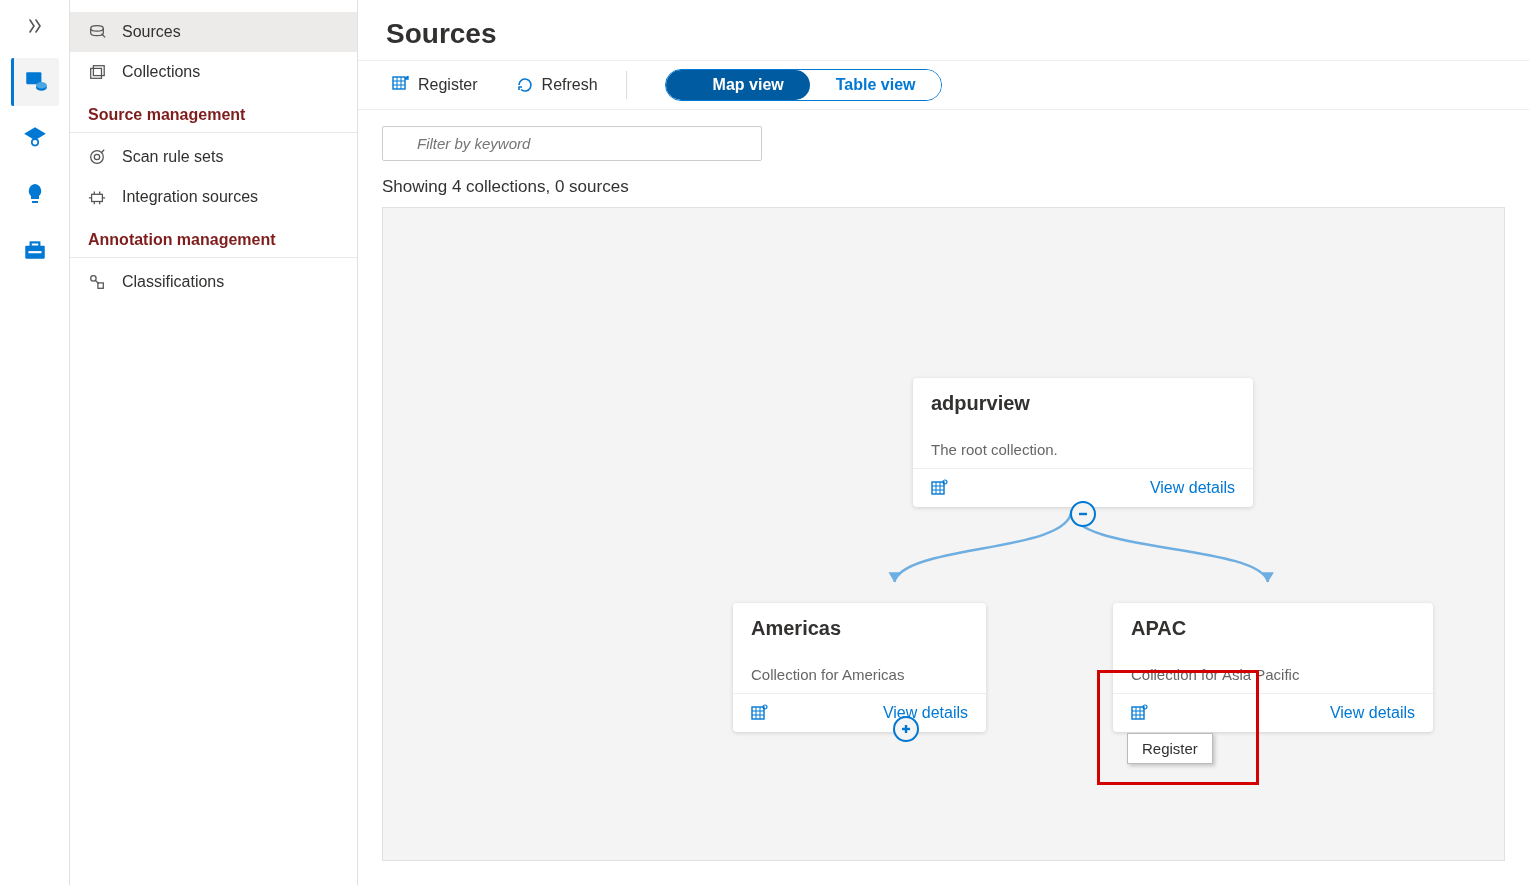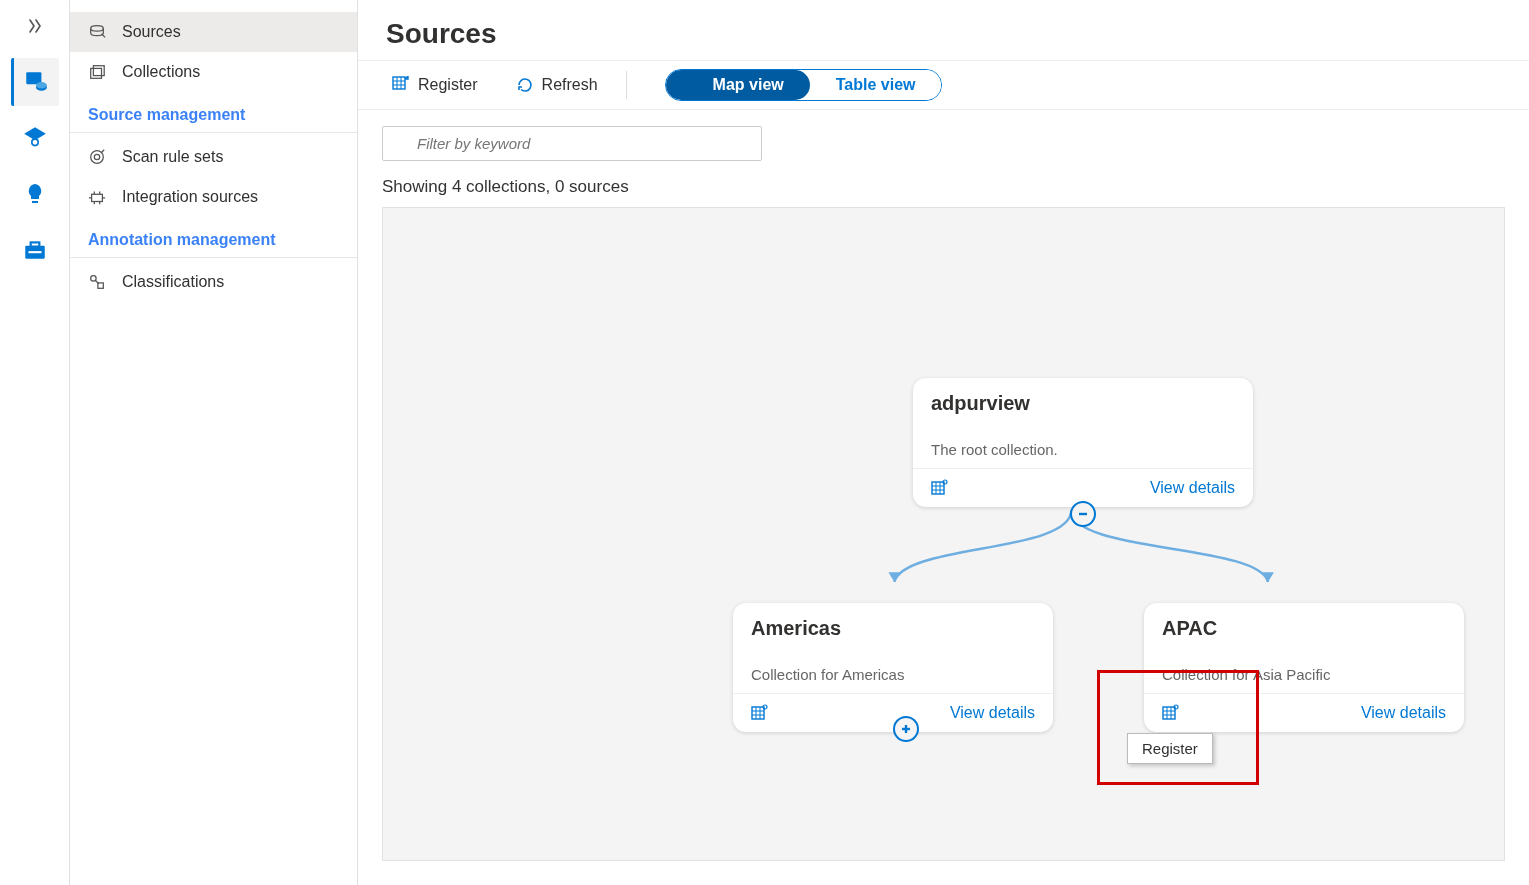--- a/index.html
+++ b/index.html
@@ -46,21 +46,21 @@
     font-size: 16px;
     color: #323130;
     cursor: pointer;
   }
   .side-item.active { background: #edebe9; }
   .side-item .side-icon { width: 20px; height: 20px; color: #555; display:flex; align-items:center; }
   .side-header {
     padding: 14px 18px 8px 18px;
     font-weight: 600;
     font-size: 16px;
-    color: #3b82f6;
+    color: #7f1d1d;
     border-bottom: 1px solid #e8e8e8;
     margin-bottom: 4px;
   }
 
   
   .main { flex: 1; display: flex; flex-direction: column; overflow:hidden; }
   .page-title {
     font-size: 28px;
     font-weight: 600;
     padding: 18px 28px 10px 28px;
@@ -129,21 +129,21 @@
     position: relative;
     overflow: hidden;
   }
 
   
   .card {
     position: absolute;
     background: #fff;
     box-shadow: 0 1px 4px rgba(0,0,0,0.15);
     width: 340px;
-    border-radius: 13px;
+    border-radius: 4px;
   }
   .card-body { padding: 14px 18px 10px 18px; }
   .card-title { font-size: 20px; font-weight: 600; margin-bottom: 4px; }
   .card-sub { color: #666; font-size: 15px; margin-top: 26px; }
   .card-footer {
     border-top: 1px solid #eee;
     padding: 10px 18px;
     display: flex; justify-content: space-between; align-items: center;
   }
   .card-footer .grid-icon { color: #0078d4; cursor: pointer; }
@@ -335,21 +335,21 @@
         </span>
         <span class="view-link">View details</span>
       </div>
     </div>
     <div class="minus-badge" style="left:687px;top:293px;">
       <svg width="14" height="14" viewBox="0 0 14 14">
           <line x1="3" y1="7" x2="11" y2="7" stroke="#0078d4" stroke-width="2.4"></line>
         </svg>
     </div>
 
-    <div class="card" style="left:350px;top:395px;width:320px;">
+    <div class="card" style="left:350px;top:395px;width:253px;">
       <div class="card-body">
         <div class="card-title">Americas</div>
         <div class="card-sub">Collection for Americas</div>
       </div>
       <div class="card-footer">
         <span class="grid-icon">
           <svg width="18" height="18" viewBox="0 0 18 18">
               <rect x="1" y="3" width="12" height="12" fill="none" stroke="#0078d4" stroke-width="1.4"></rect>
               <path d="M5 3v12M9 3v12M1 7h12M1 11h12" stroke="#0078d4" stroke-width="1"></path>
               <circle cx="14" cy="3" r="2" fill="none" stroke="#0078d4" stroke-width="1.2"></circle>
@@ -358,21 +358,21 @@
         <span class="view-link">View details</span>
       </div>
     </div>
     <div class="plus-badge" style="left:510px;top:508px;">
       <svg width="14" height="14" viewBox="0 0 14 14">
           <line x1="3" y1="7" x2="11" y2="7" stroke="#0078d4" stroke-width="2.4"></line>
           <line x1="7" y1="3" x2="7" y2="11" stroke="#0078d4" stroke-width="2.4"></line>
         </svg>
     </div>
 
-    <div class="card" style="left:761px;top:395px;width:320px;">
+    <div class="card" style="left:730px;top:395px;width:320px;">
       <div class="card-body">
         <div class="card-title">APAC</div>
         <div class="card-sub">Collection for Asia Pacific</div>
       </div>
       <div class="card-footer">
         <span class="grid-icon">
           <svg width="18" height="18" viewBox="0 0 18 18">
               <rect x="1" y="3" width="12" height="12" fill="none" stroke="#0078d4" stroke-width="1.4"></rect>
               <path d="M5 3v12M9 3v12M1 7h12M1 11h12" stroke="#0078d4" stroke-width="1"></path>
               <circle cx="14" cy="3" r="2" fill="none" stroke="#0078d4" stroke-width="1.2"></circle>

